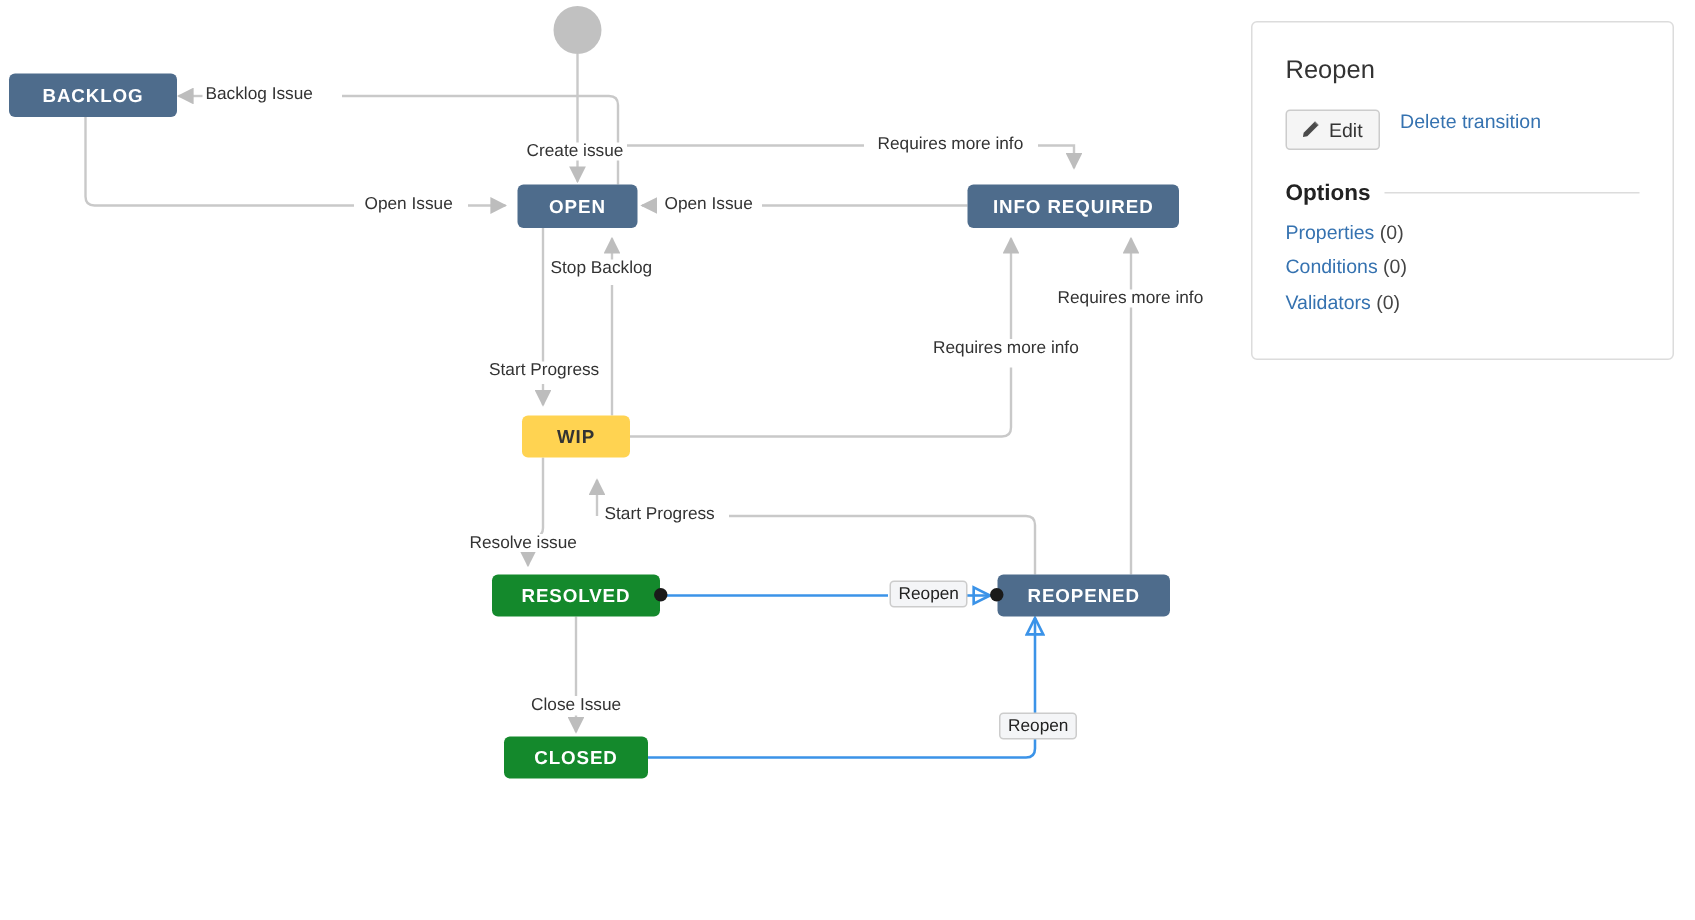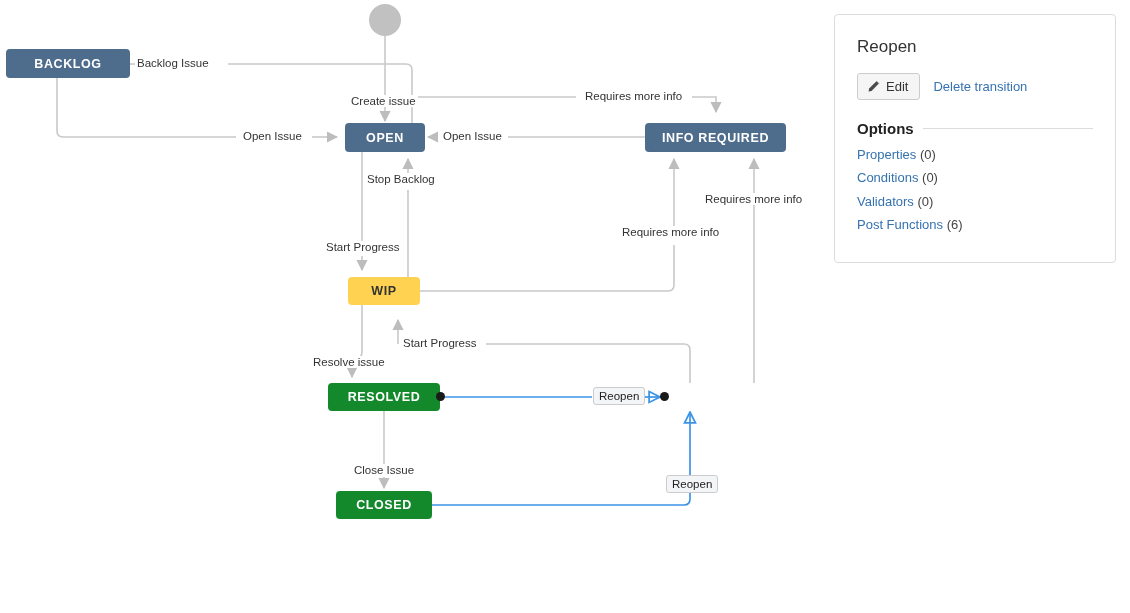--- a/index.html
+++ b/index.html
@@ -99,21 +99,21 @@
     padding: 20px 22px 22px 22px;
   }
   #panel-title {
     font-size: 17px;
     color: #333333;
     margin: 2px 0 16px 0;
     font-weight: normal;
   }
   .panel-actions {
     display: flex;
-    align-items: center;
+    align-items: flex-start;
     gap: 13px;
     margin-bottom: 20px;
   }
   .btn-edit {
     display: inline-flex;
     align-items: center;
     gap: 6px;
     background: #f5f5f5;
     border: 1px solid #cccccc;
     border-radius: 3px;
@@ -224,30 +224,31 @@
         <path d="M644,397 L660,397" marker-end="url(#arrow-blue-open)"></path>
 
         <path d="M432,505 L684,505 Q690,505 690,499 L690,492"></path>
         <path d="M690,478 L690,418"></path>
         <path d="M690,418 L690,412" marker-end="url(#arrow-blue-open)"></path>
       </g>
     </svg>
 
     <div class="start-node" style="left:369px; top:4px; width:32px; height:32px;"></div>
 
-    <div class="node blue" style="left:6px;   top:49px;  width:124px; height:29px;">BACKLOG</div>
+    <div class="node blue" style="left:6px;   top:49px;  width:112px; height:29px;">BACKLOG</div>
 
     <div class="node blue" style="left:345px; top:123px; width:80px;  height:29px;text-align:right;">OPEN</div>
 
     <div class="node blue" style="left:645px; top:123px; width:141px; height:29px;">INFO REQUIRED</div>
 
     <div class="node amber" style="left:348px; top:277px; width:72px; height:28px;">WIP</div>
 
     <div class="node green" style="left:328px; top:383px; width:112px; height:28px;">RESOLVED</div>
 
+    <div class="node blue" style="left:665px; top:383px; width:115px; height:28px;">REOPENED</div>
 
     <div class="node green" style="left:336px; top:491px; width:96px; height:28px;">CLOSED</div>
 
     <div class="edge-label" style="left:135px; top:57px;">Backlog Issue</div>
 
     <div class="edge-label" style="left:349px; top:95px;">Create issue</div>
 
     <div class="edge-label" style="left:241px; top:130px;">Open Issue</div>
 
     <div class="edge-label" style="left:441px; top:130px;">Open Issue</div>
@@ -304,20 +305,16 @@
         <span class="count">(0)</span>
       </li>
       <li>
         <a class="link" href="#">Conditions</a>
         <span class="count">(0)</span>
       </li>
       <li>
         <a class="link" href="#">Validators</a>
         <span class="count">(0)</span>
       </li>
-      <li>
-        <a class="link" href="#">Post Functions</a>
-        <span class="count">(6)</span>
-      </li>
     </ul>
   </div>
 
 </div>
 
 </body></html>

